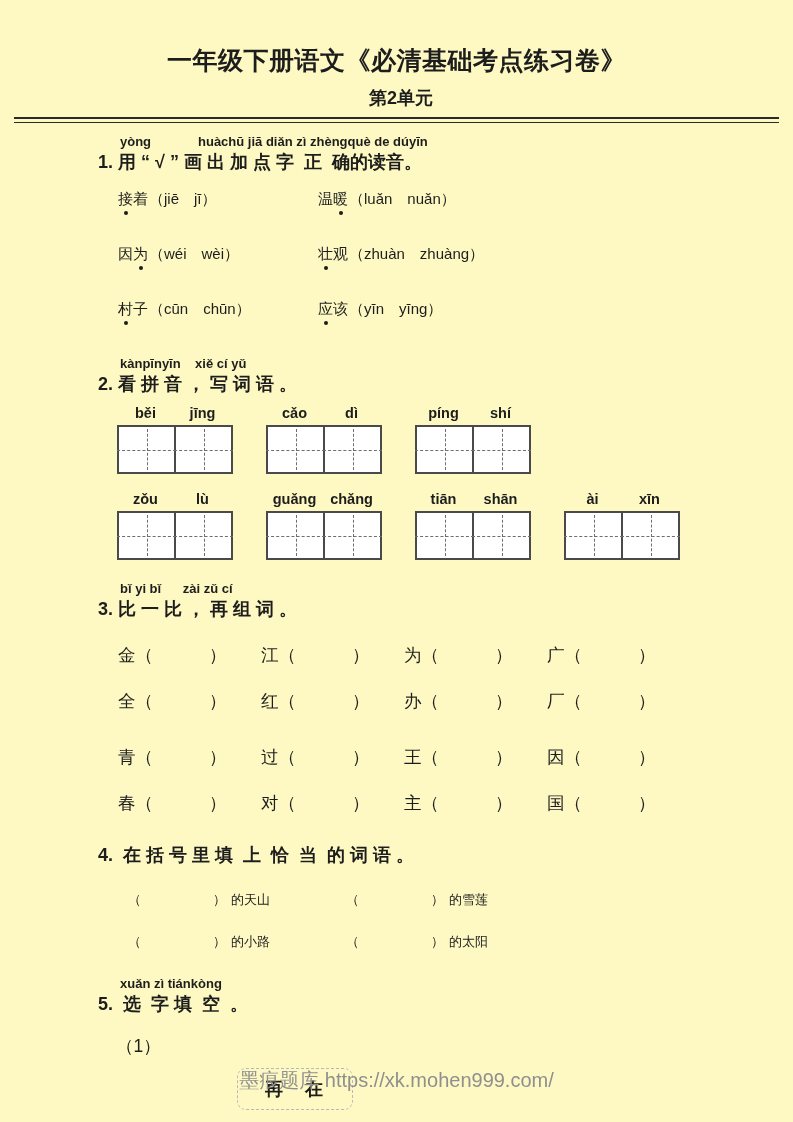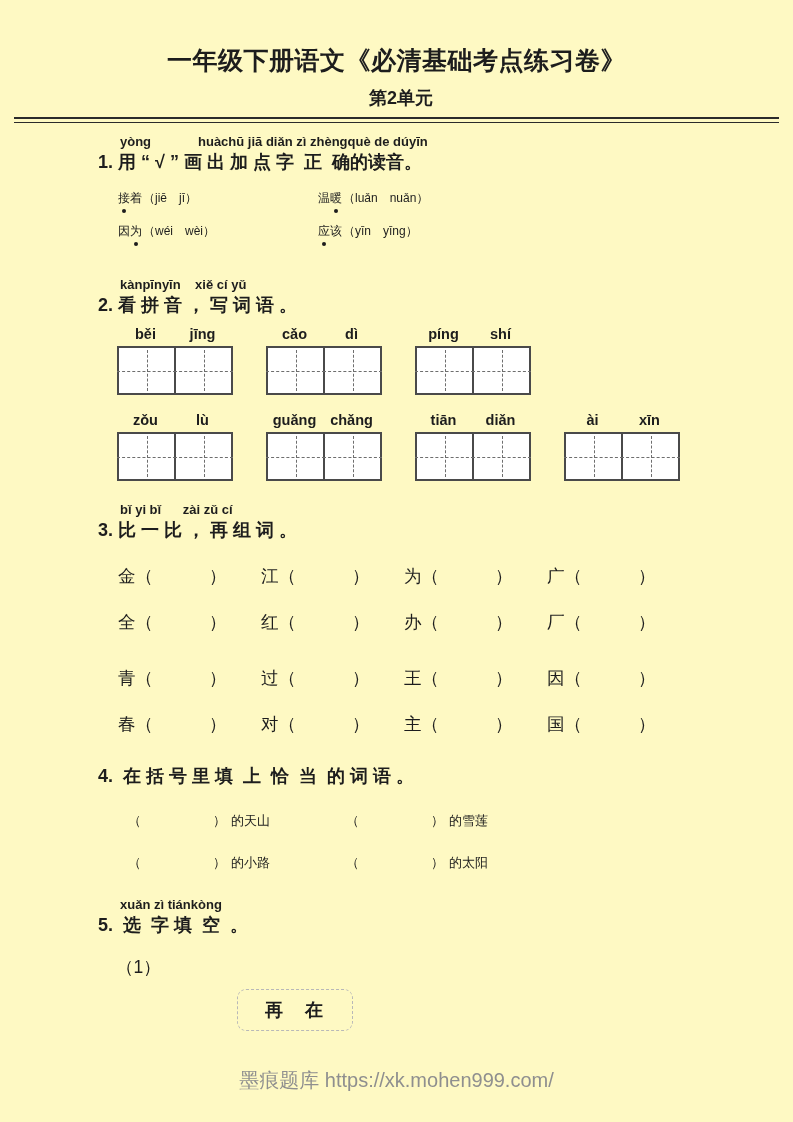--- a/index.html
+++ b/index.html
@@ -46,22 +46,22 @@
     margin-top:2px;
     white-space:pre;
   }
   .ml-heading { margin-left:98px; }
   .ml-pinyin  { margin-left:120px; }
   
   .q1-grid {
     margin:16px 0 0 118px;
     display:grid;
     grid-template-columns:200px auto;
-    row-gap:16px;
-    font-size:12px;
+    row-gap:36px;
+    font-size:15px;
   }
   .q1-item { white-space:nowrap; }
   .ch { display:inline-block; position:relative; }
   .ch.dotted::after {
     content:"";
     position:absolute;
     left:50%; bottom:-6px;
     width:4px; height:4px;
     margin-left:-2px;
     border-radius:50%;
@@ -169,20 +169,26 @@
       <div class="q1-item">
         <span class="ch dotted">接</span><span class="ch">着</span><span class="q1-opts">（jiē　jī）</span>
       </div>
       <div class="q1-item">
         <span class="ch">温</span><span class="ch dotted">暖</span><span class="q1-opts">（luǎn　nuǎn）</span>
       </div>
       <div class="q1-item">
         <span class="ch">因</span><span class="ch dotted">为</span><span class="q1-opts">（wéi　wèi）</span>
       </div>
       <div class="q1-item">
+        <span class="ch dotted">壮</span><span class="ch">观</span><span class="q1-opts">（zhuàn　zhuàng）</span>
+      </div>
+      <div class="q1-item">
+        <span class="ch dotted">村</span><span class="ch">子</span><span class="q1-opts">（cūn　chūn）</span>
+      </div>
+      <div class="q1-item">
         <span class="ch dotted">应</span><span class="ch">该</span><span class="q1-opts">（yīn　yīng）</span>
       </div>
     </div>
   </div>
 
   <div style="margin-top:38px;">
     <div class="pinyin ml-pinyin">kànpīnyīn    xiě cí yǔ</div>
     <div class="q-text ml-heading">2. 看 拼 音 ， 写 词 语 。</div>
 
     <div class="tian-row">
@@ -235,21 +241,21 @@
             <span>chǎng</span>
           </div>
         <div class="tian-box">
             <div class="tcell"></div>
             <div class="tcell"></div>
           </div>
       </div>
       <div class="tian-group">
         <div class="py-pair">
             <span>tiān</span>
-            <span>diǎn</span>
+            <span>shān</span>
           </div>
         <div class="tian-box">
             <div class="tcell"></div>
             <div class="tcell"></div>
           </div>
       </div>
       <div class="tian-group">
         <div class="py-pair">
             <span>ài</span>
             <span>xīn</span>

